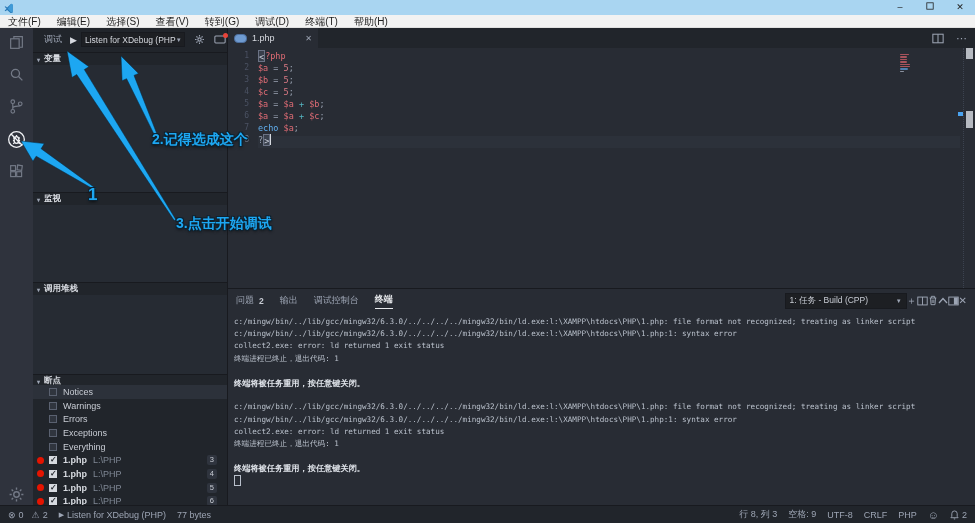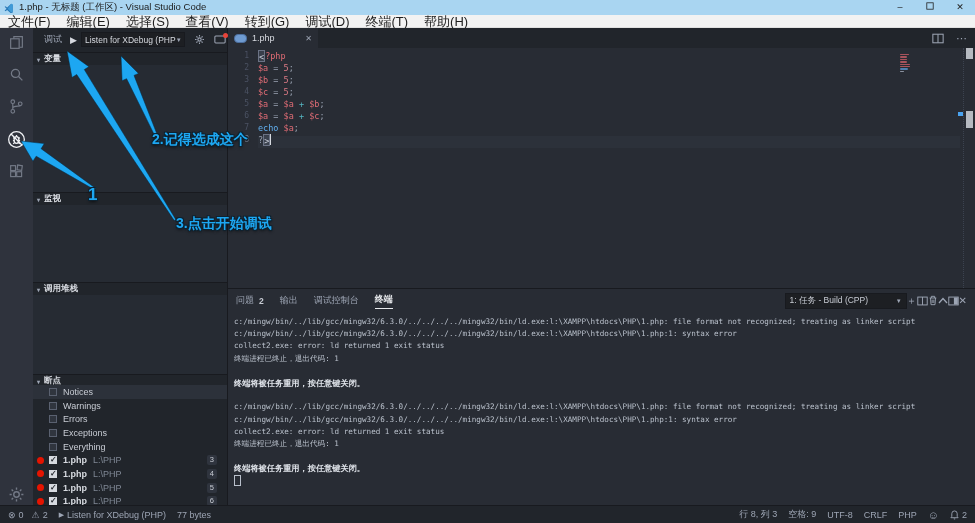--- a/index.html
+++ b/index.html
@@ -7,21 +7,21 @@
        font-family:"Liberation Sans",sans-serif;color:#c8ccd4;background:#282c34;
        -webkit-font-smoothing:antialiased;}
   
   .titlebar{position:absolute;left:0;top:0;width:975px;height:15px;background:#a9d5f1;
             display:flex;align-items:center;color:#1b1b1b;font-size:9.5px;}
   .vsicon{margin:0 5px 0 4px;display:flex;}
   .wincontrols{margin-left:auto;display:flex;align-items:center;height:100%;}
   .winbtn{width:30px;text-align:center;font-size:9px;color:#222;cursor:default;line-height:15px;}
   
   .menubar{position:absolute;left:0;top:15px;width:975px;height:13px;background:#f2f2f2;
-           display:flex;align-items:center;font-size:13px;color:#1e1e1e;border-bottom:1px solid #e0e0e0;box-sizing:border-box;}
+           display:flex;align-items:center;font-size:10px;color:#1e1e1e;border-bottom:1px solid #e0e0e0;box-sizing:border-box;}
   .menu-item{padding:0 8px;line-height:13px;}
   
   .main{position:absolute;left:0;top:28px;width:975px;height:477px;display:flex;}
   
   .activitybar{width:33px;background:#2f333d;position:relative;flex:none;}
   .ab-icon{position:absolute;left:6px;width:20px;height:20px;display:flex;align-items:center;justify-content:center;opacity:.75;}
   .ab-icon.active{opacity:1;}
   
   .sidebar{width:195px;background:#21252b;position:relative;flex:none;border-right:1px solid #181a1f;box-sizing:border-box;font-size:9.5px;}
   .dbg-toolbar{position:absolute;left:0;top:0;width:100%;height:23px;display:flex;align-items:center;}
@@ -106,21 +106,20 @@
 
 <div id="app">
 
   <div class="titlebar">
     <span class="vsicon">
       <svg class="ic" width="10" height="10" viewBox="0 0 16 16">
           <path fill="#2a7ab8" d="M11.5 1 5 7 2.5 5 1 6l3 3-3 3 1.5 1L5 11l6.5 6-.5.0L14 15V3z"></path>
           <path fill="#3f9bd8" d="M11.5 1 14 2v12l-2.5 1L6 9z"></path>
         </svg>
     </span>
-    <span class="title">1.php - 无标题 (工作区) - Visual Studio Code</span>
     <div class="wincontrols">
       <span class="winbtn">–</span>
       <span class="winbtn">
         <svg class="ic" style="display:inline-block" width="8" height="8" viewBox="0 0 10 10">
             <rect x="1" y="1" width="8" height="8" fill="none" stroke="#222" stroke-width="1"></rect>
           </svg>
       </span>
       <span class="winbtn">✕</span>
     </div>
   </div>

